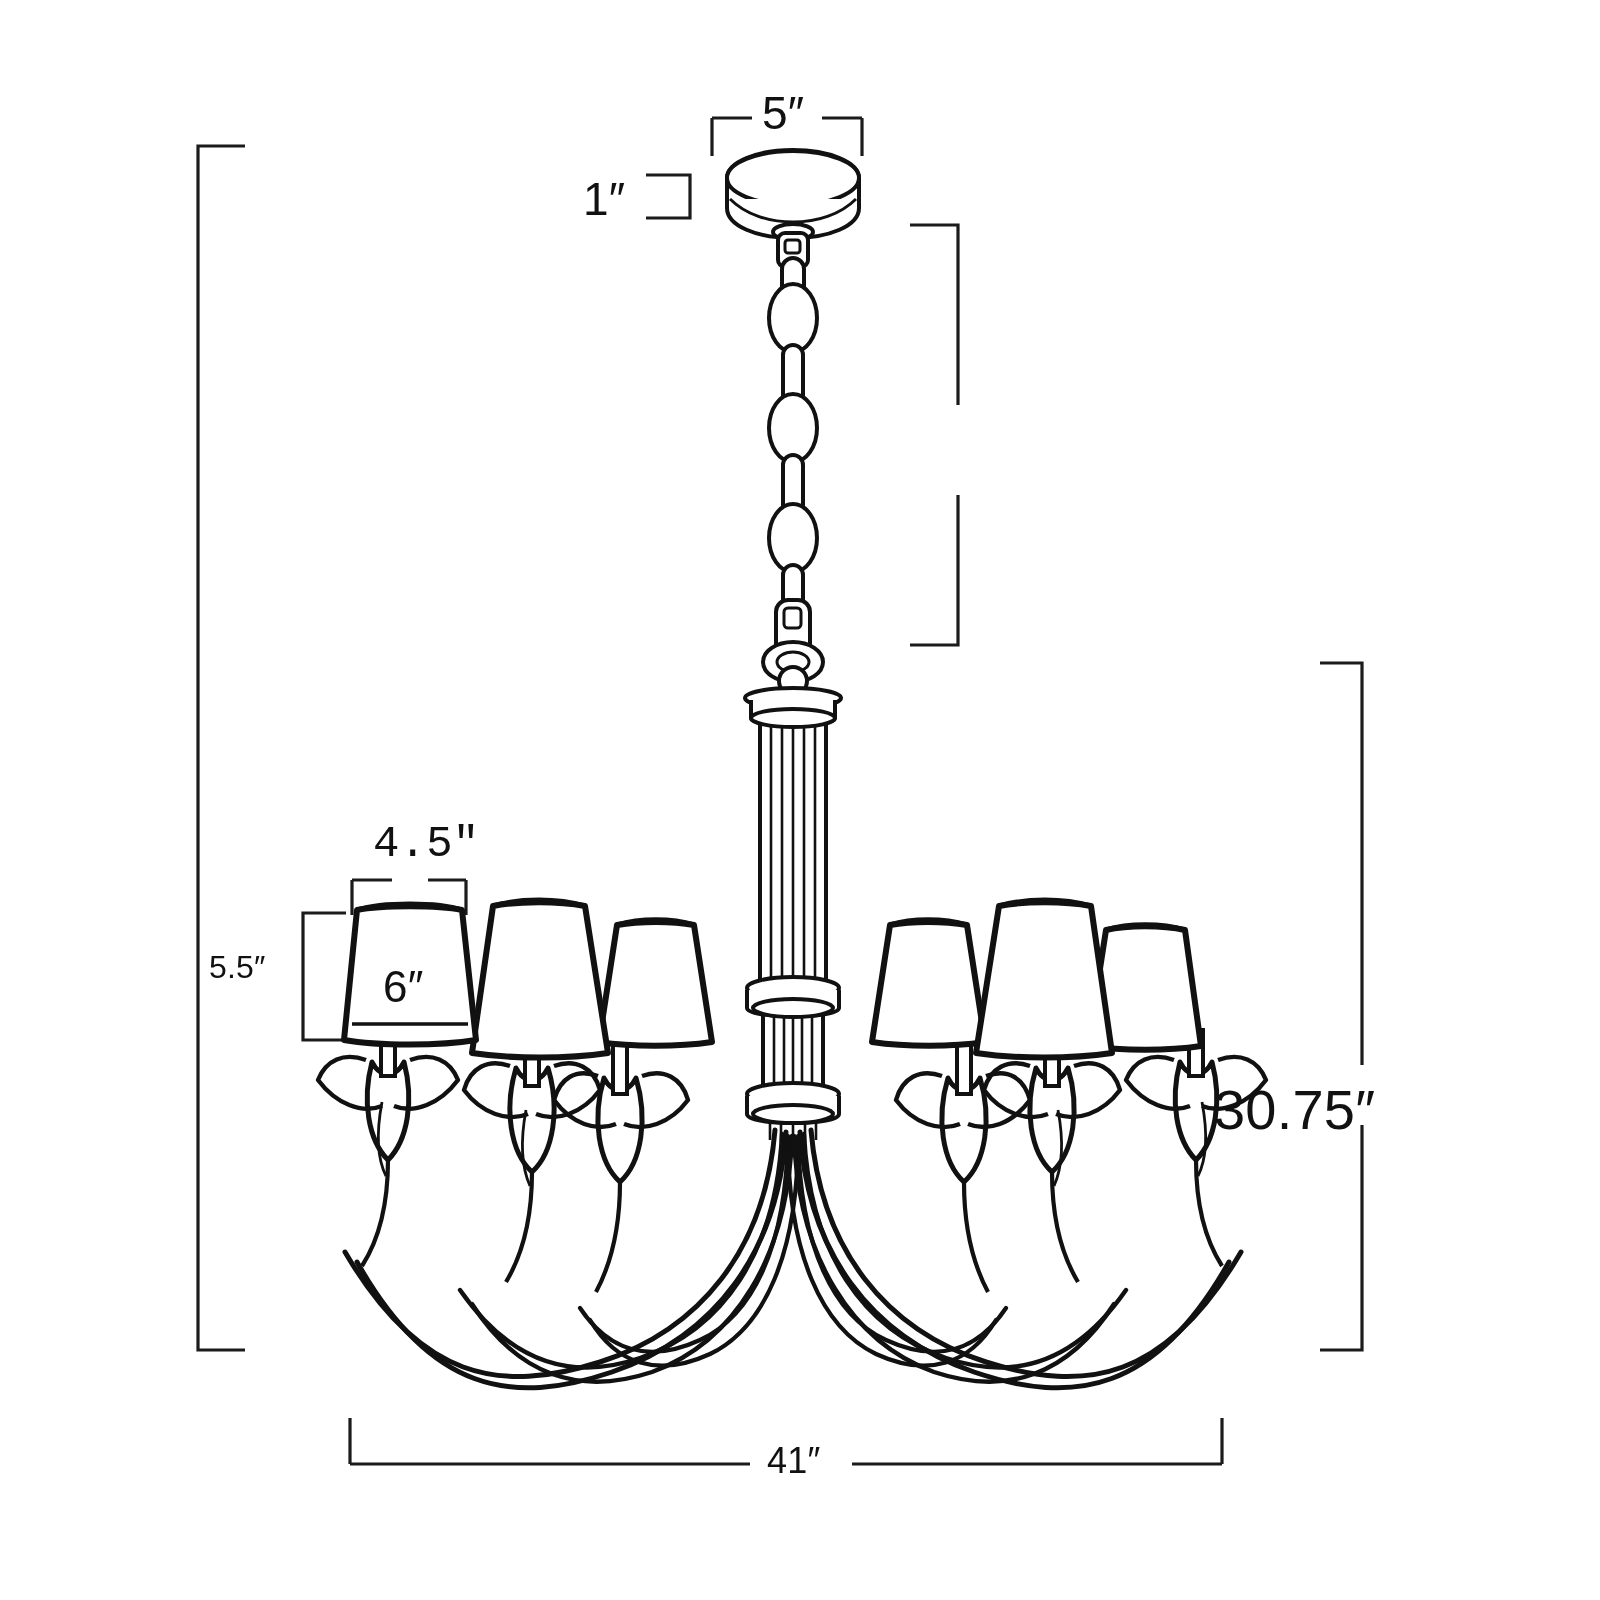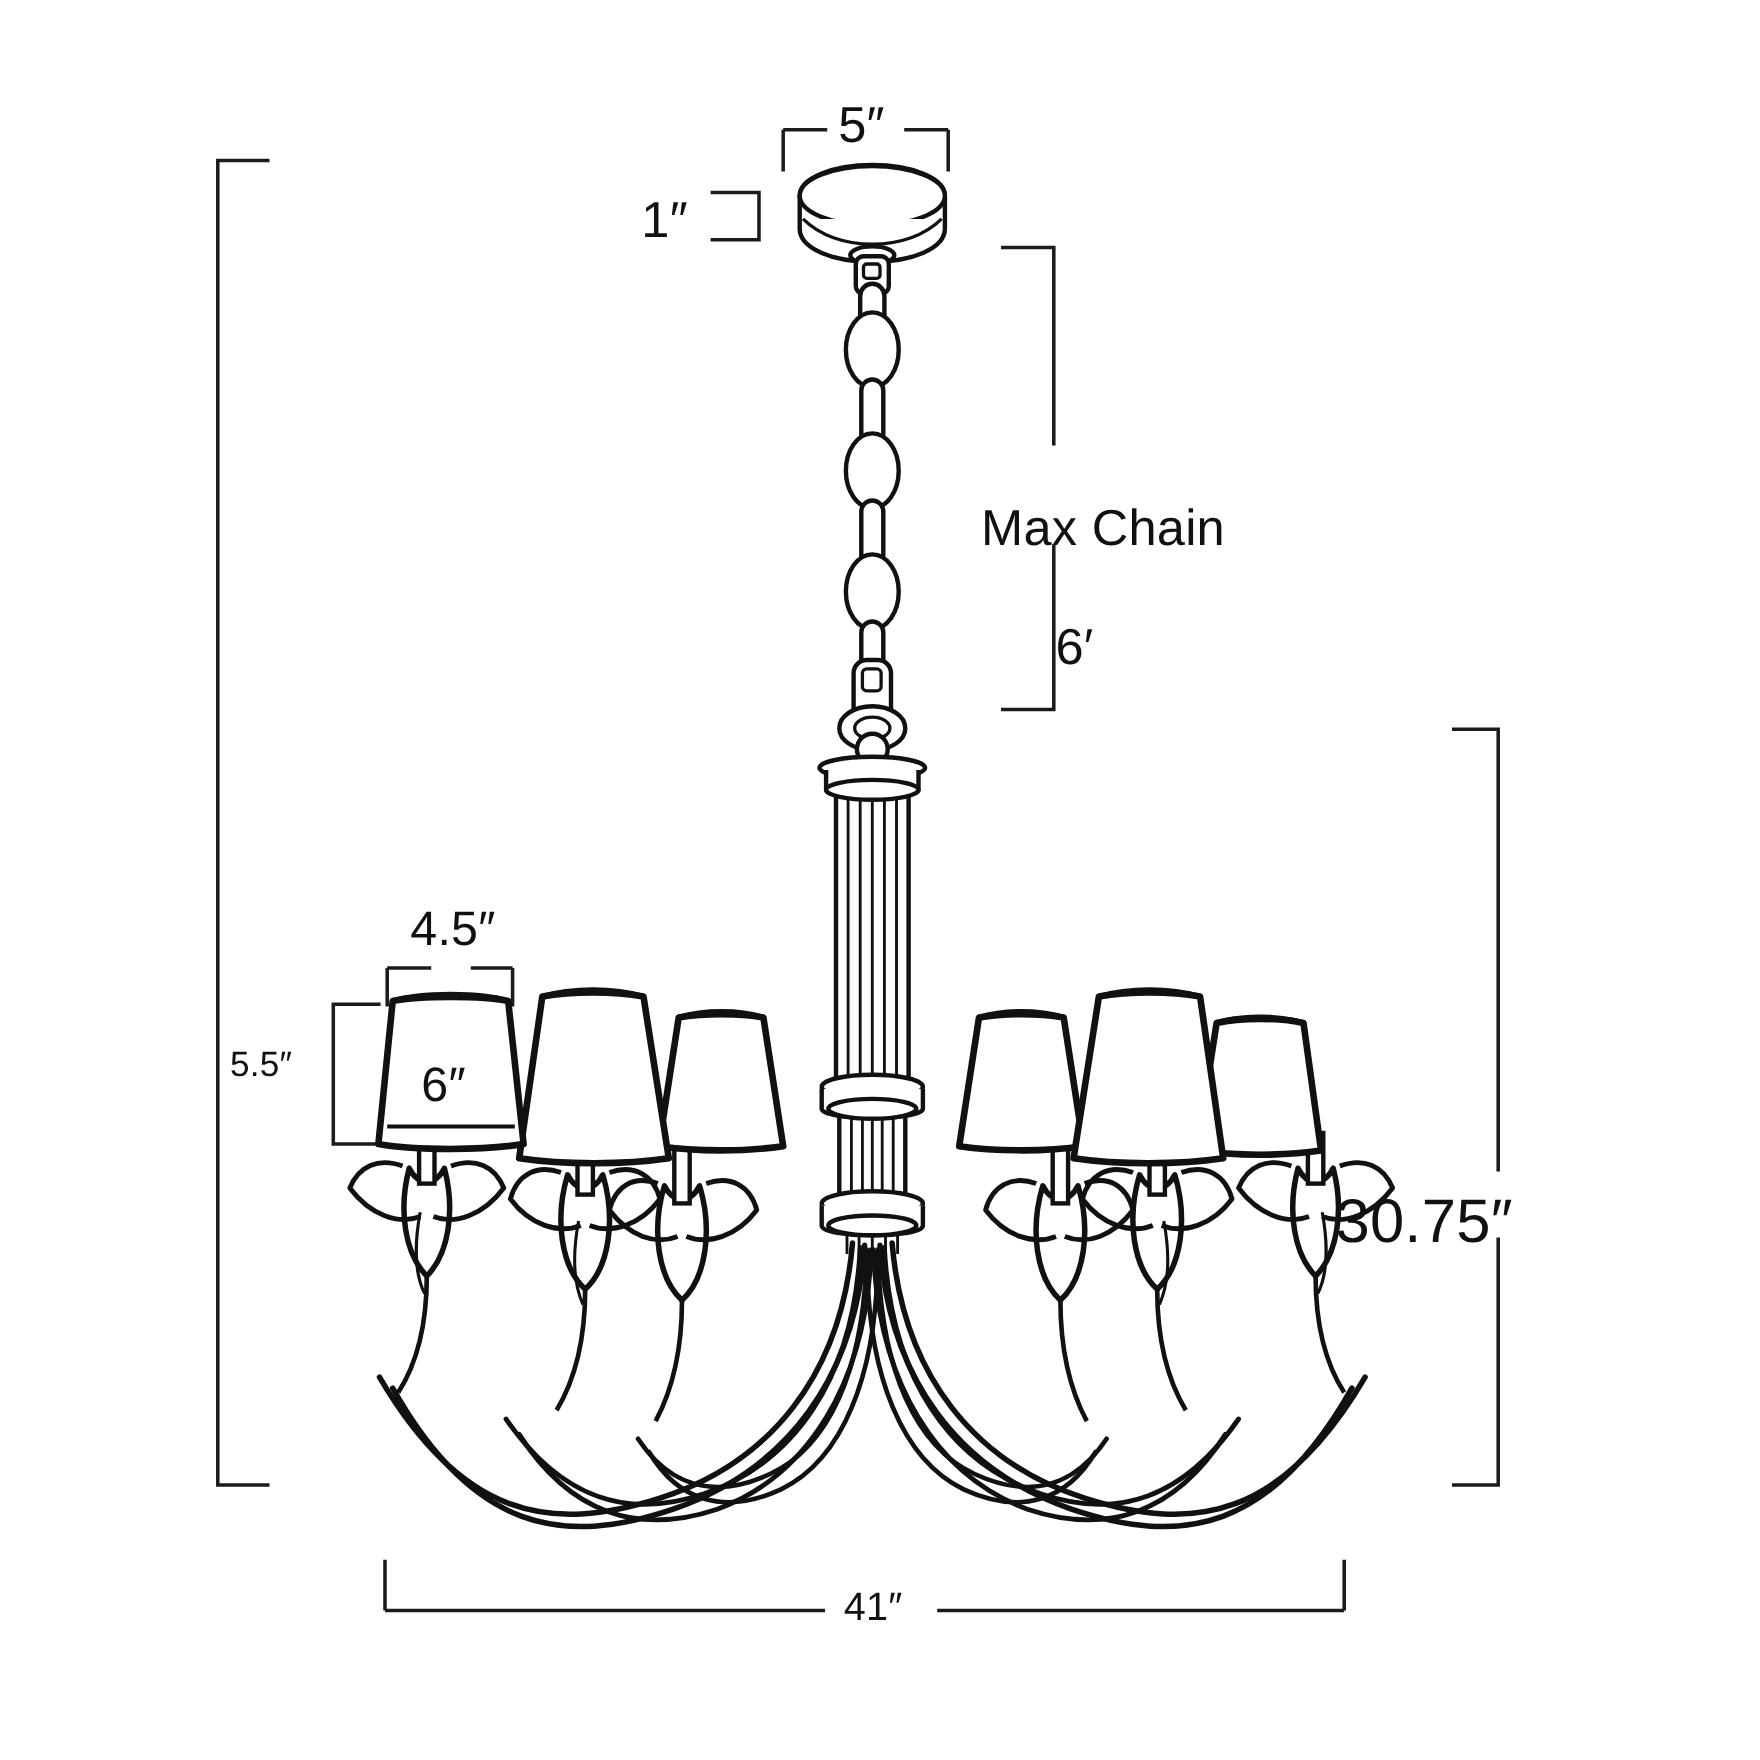--- a/index.html
+++ b/index.html
@@ -36,21 +36,21 @@
   .dim-5 { left: 762px; top: 86px; font-size: 46px; }
   .dim-1 { left: 583px; top: 172px; font-size: 46px; }
   .maxchain {
     left: 840px; top: 398px; font-size: 46px; text-align: left;
   }
   .maxchain .line2 { display: block; text-align: center; }
   .minmax {
     left: 62px; top: 511px; font-size: 46px; text-align: left;
   }
   .minmax .line2 { display: block; }
-  .dim-45 { left: 373px; top: 819px; font-size: 44px; }
+  .dim-45 { left: 373px; top: 819px; font-size: 44px; font-family: Liberation Mono, monospace; }
   .dim-55 { left: 209px; top: 949px; font-size: 32px; }
   .dim-6  { left: 383px; top: 961px; font-size: 44px; }
   .dim-3075 { left: 1214px; top: 1077px; font-size: 56px; text-align: right; }
   .dim-41 { left: 767px; top: 1440px; font-size: 36px; }
 </style>
 </head>
 <body>
 
 <div id="stage">
 
@@ -256,24 +256,20 @@
       <path d="M1091,906 C1064,901 1026,901 999,906 L976,1053 C1016,1059 1072,1059 1112,1053 Z"></path>
       <path d="M1091,906 C1064,898 1026,898 999,906" fill="none" stroke-width="5"></path>
     </g>
 
   </svg>
 
   <div class="dim-label dim-5">5″</div>
 
   <div class="dim-label dim-1">1″</div>
 
-  <div class="dim-label maxchain">
-    <span>Max Chain</span>
-    <span class="line2">6′</span>
-  </div>
 
 
   <div class="dim-label dim-45">4.5″</div>
 
   <div class="dim-label dim-55">5.5″</div>
 
   <div class="dim-label dim-6">6″</div>
 
   <div class="dim-label dim-3075">30.75″</div>
 

